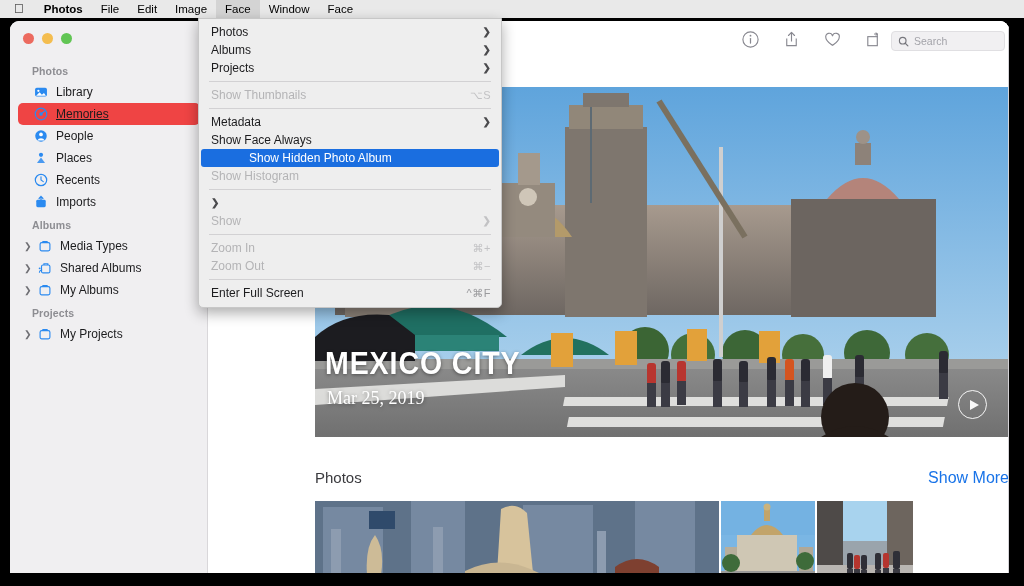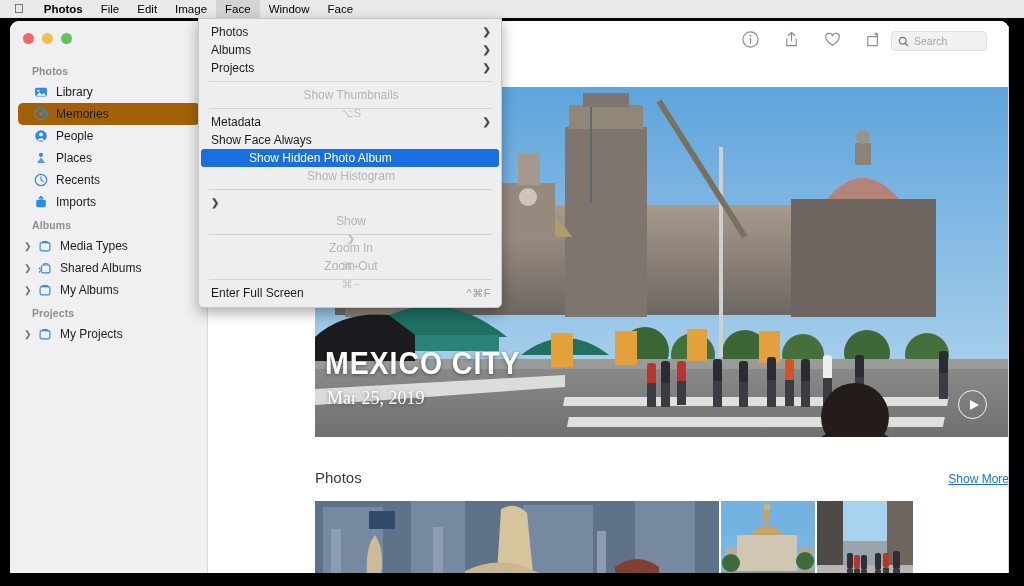--- a/index.html
+++ b/index.html
@@ -62,21 +62,21 @@
   .side-scroll { position: absolute; top: 38px; left: 0; width: 198px; }
   .side-head {
     font-size: 10.5px; color: #8d8d92; font-weight: bold;
     padding: 6px 0 4px 22px; letter-spacing: .1px;
   }
   .side-row {
     display: flex; align-items: center;
     height: 22px; margin: 0 8px; padding-left: 14px;
     border-radius: 5px; font-size: 12px; color: #1c1c1e;
   }
-  .side-row.sel { background: #a16207; }
+  .side-row.sel { background: #ef4444; text-decoration: underline; }
   .side-row .ico {
     width: 17px; height: 15px; margin-right: 7px;
     display: flex; align-items: center; justify-content: center;
     color: #2b8af0; flex: 0 0 auto;
   }
   .side-row .chev {
     width: 11px; margin-right: 1px; color: #6f6f74;
     font-size: 9px; flex: 0 0 auto; text-align: left;
   }
   .side-row.has-chev { padding-left: 6px; }
@@ -92,21 +92,21 @@
     display: flex; align-items: center;
     background: #fff;
   }
   .tb-title { position: absolute; left: 85px; top: 7px; text-align: left; }
   .tb-title .t1 { font-size: 11.5px; font-weight: bold; color: #1c1c1e; line-height: 13px; }
   .tb-title .t2 { font-size: 10px; color: #4d4d51; line-height: 13px; }
   .tb-icons { position: absolute; left: 533px; top: 9px; display: flex; gap: 22px; }
   .tb-ico { width: 19px; height: 19px; color: #888890; display: block; }
   .search {
     position: absolute; left: 683px; top: 10px;
-    width: 96px; height: 20px;
+    width: 114px; height: 20px;
     background: #f1f0f2; border: 1px solid #e0dfe2; border-radius: 4px;
     display: flex; align-items: center; padding-left: 6px;
   }
   .search .sico { width: 11px; height: 11px; color: #77777d; margin-right: 5px; }
   .search .sph { font-size: 10.5px; color: #a3a3a9; }
 
   
   .hero {
     position: absolute; left: 107px; top: 66px;
     width: 694px; height: 350px;
@@ -139,21 +139,21 @@
     border-bottom: 5.5px solid transparent;
   }
 
   
   .strip-head {
     position: absolute; left: 107px; top: 448px;
     width: 694px; display: flex; align-items: baseline;
     justify-content: space-between;
   }
   .strip-head .lbl { font-size: 15px; color: #3a3a3e; }
-  .strip-head .more { font-size: 12px; color: #1873e8; text-decoration: underline; }
+  .strip-head .more { font-size: 16px; color: #1873e8; }
 
   .strip {
     position: absolute; left: 107px; top: 480px;
     width: 694px; height: 92px; display: flex; gap: 2px; overflow: hidden;
   }
   .thumb { height: 92px; overflow: hidden; }
   .thumb svg { display: block; height: 92px; }
 
   
   .wscroll {
@@ -172,21 +172,21 @@
     padding: 4px 0 5px 0;
     z-index: 60;
     font-size: 12px; color: #1c1c1e;
   }
   .mrow {
     position: relative; height: 18px; line-height: 18px;
     padding: 0 10px 0 12px; margin: 0 0;
     display: flex; align-items: center;
     white-space: nowrap;
   }
-  .mrow.dis { color: #b4b4b6; flex-direction: column; }
+  .mrow.dis { color: #b4b4b6; }
   .mrow.hl { background: #1a6ee0; color: #fff; margin: 0 2px; border-radius: 3px; padding-left: 48px; }
   .mrow .mlabel { flex: 1 1 auto; }
   .mrow .mkey { font-size: 11px; color: #9a9a9d; letter-spacing: .5px; }
   .mrow.dis .mkey { color: #c2c2c4; }
   .mrow .marrow { font-size: 10px; color: #4a4a4d; font-weight: bold; }
   .mrow.dis .marrow { color: #c2c2c4; }
   .msep { height: 1px; background: #d2d1d3; margin: 4px 10px 4px 10px; }
 </style>
 </head>
 <body>

